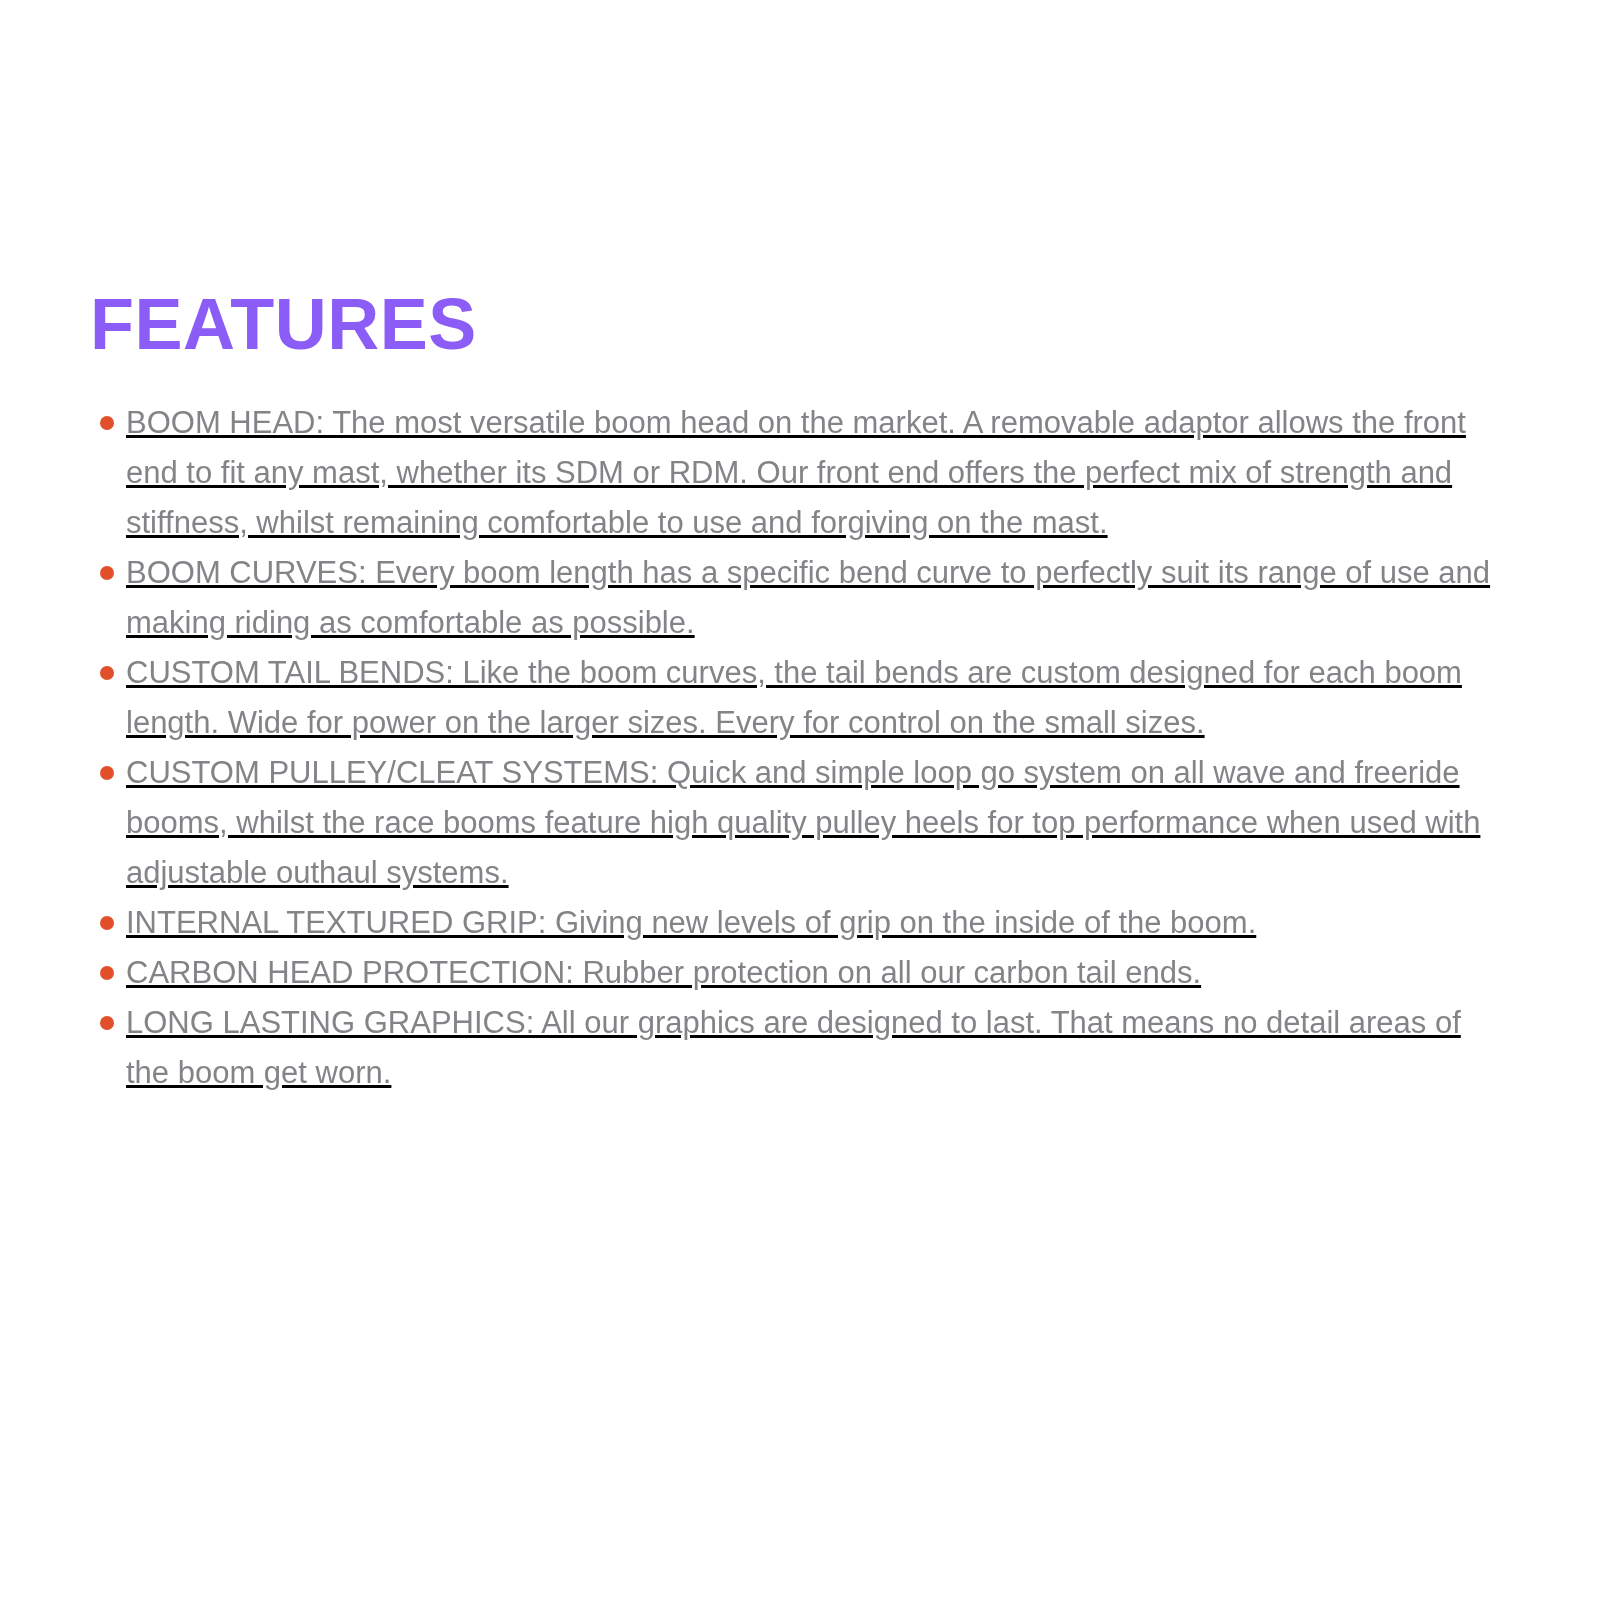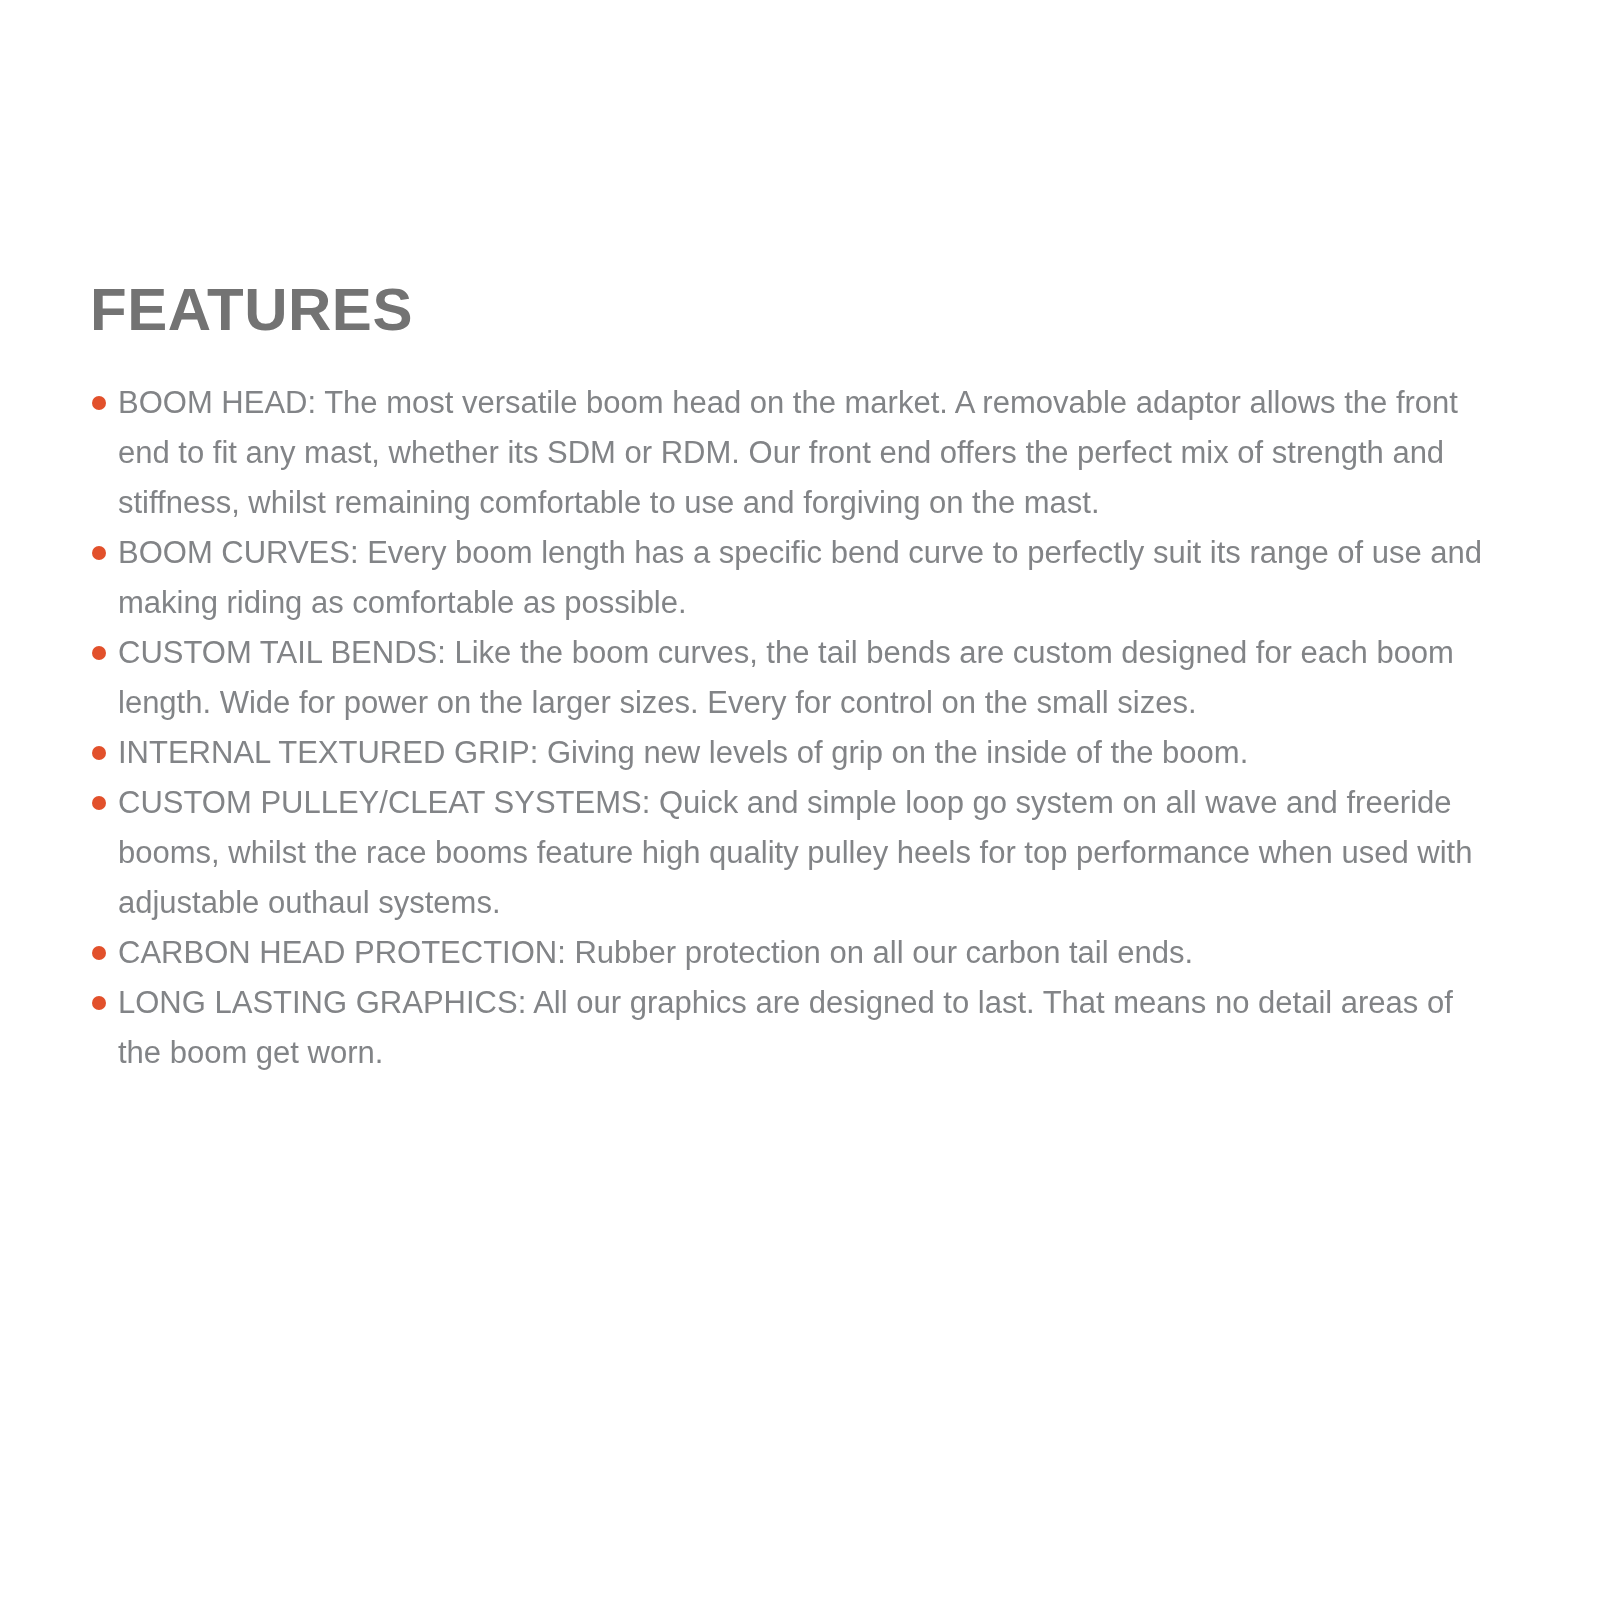--- a/index.html
+++ b/index.html
@@ -15,31 +15,32 @@
     overflow: hidden;
     font-family: "Liberation Sans", "DejaVu Sans", sans-serif;
   }
   .content {
     position: absolute;
     top: 276px;
     left: 90px;
     width: 1410px;
   }
   .features-heading {
-    margin: 4px 0 38px 0;
-    font-size: 60px;
+    margin: 12px 0 38px 0;
+    font-size: 72px;
     line-height: 1;
     font-weight: 800;
     letter-spacing: 0.5px;
-    color: #737373;
+    color: #8b5cf6;
   }
   ul.features-list {
-    margin: 0;
+    margin: 8px;
     padding: 0;
     list-style: none;
+    text-decoration: underline;
   }
   ul.features-list li {
     position: relative;
     margin: 0;
     padding: 0 0 0 28px;
     font-size: 31px;
     line-height: 50px;
     color: #828487;
   }
   ul.features-list li .bullet {
@@ -66,25 +67,25 @@
       <li>
         <span class="bullet"></span>
         <span>BOOM CURVES: Every boom length has a specific bend curve to perfectly suit its range of use and making riding as comfortable as possible.</span>
       </li>
       <li>
         <span class="bullet"></span>
         <span>CUSTOM TAIL BENDS: Like the boom curves, the tail bends are custom designed for each boom length. Wide for power on the larger sizes. Every for control on the small sizes.</span>
       </li>
       <li>
         <span class="bullet"></span>
-        <span>INTERNAL TEXTURED GRIP: Giving new levels of grip on the inside of the boom.</span>
+        <span>CUSTOM PULLEY/CLEAT SYSTEMS: Quick and simple loop go system on all wave and freeride booms, whilst the race booms feature high quality pulley heels for top performance when used with adjustable outhaul systems.</span>
       </li>
       <li>
         <span class="bullet"></span>
-        <span>CUSTOM PULLEY/CLEAT SYSTEMS: Quick and simple loop go system on all wave and freeride booms, whilst the race booms feature high quality pulley heels for top performance when used with adjustable outhaul systems.</span>
+        <span>INTERNAL TEXTURED GRIP: Giving new levels of grip on the inside of the boom.</span>
       </li>
       <li>
         <span class="bullet"></span>
         <span>CARBON HEAD PROTECTION: Rubber protection on all our carbon tail ends.</span>
       </li>
       <li>
         <span class="bullet"></span>
         <span>LONG LASTING GRAPHICS: All our graphics are designed to last. That means no detail areas of the boom get worn.</span>
       </li>
     </ul>

